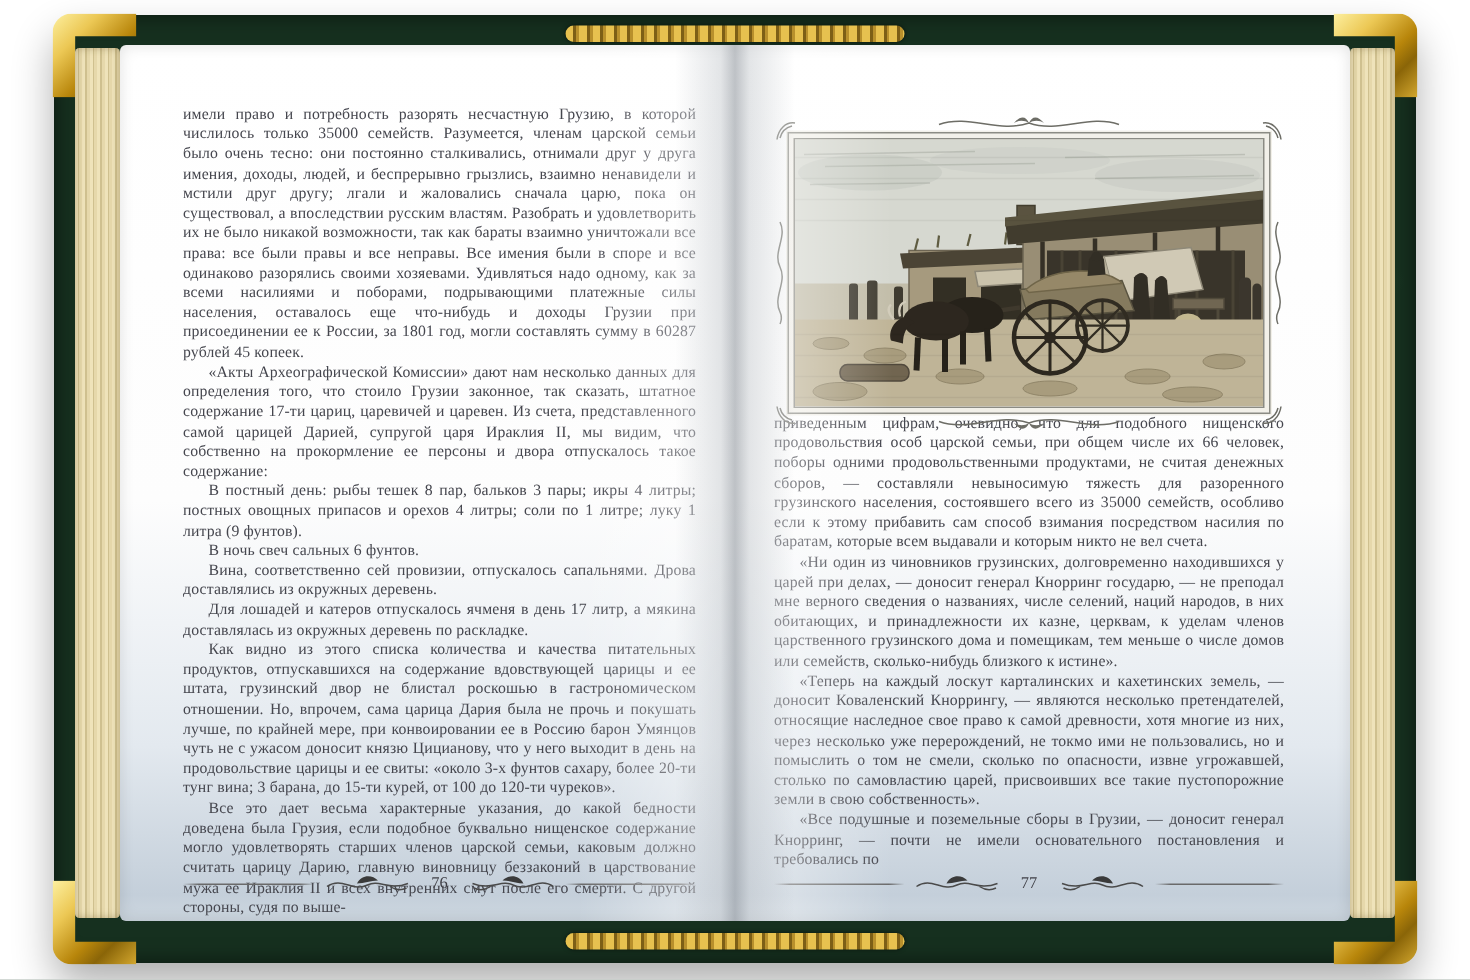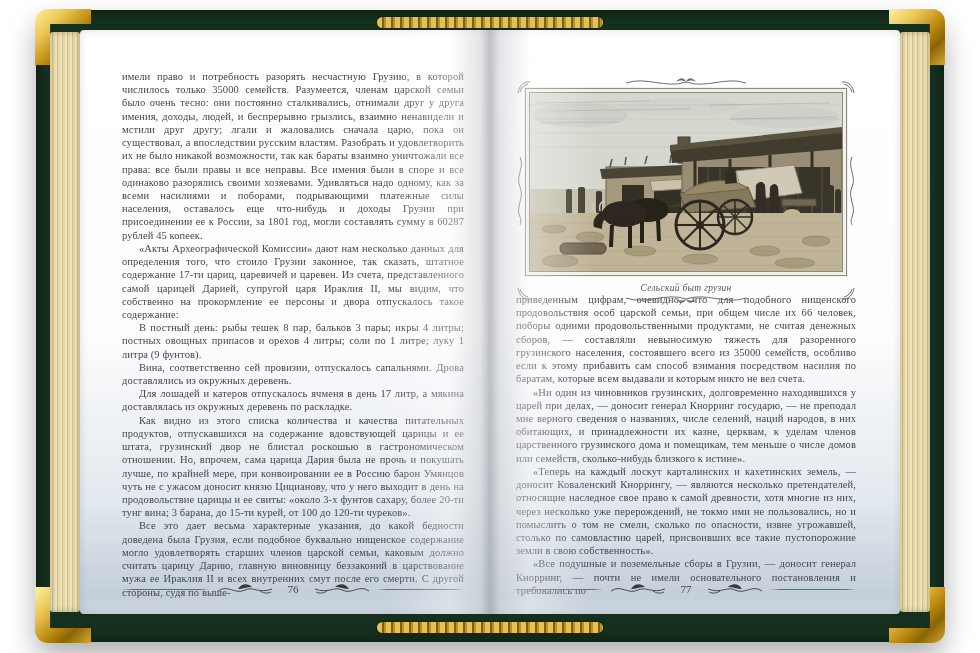--- a/index.html
+++ b/index.html
@@ -87,20 +87,21 @@
     <div class="band tail"></div>
     <div class="fore-edge left"></div>
     <div class="fore-edge right"></div>
 
     <div class="pages">
 
       <div class="page left">
         <p>имели право и потребность разорять несчастную Грузию, в которой числилось только 35000 семейств. Разумеется, членам царской семьи было очень тесно: они постоянно сталкивались, отнимали друг у друга имения, доходы, людей, и беспрерывно грызлись, взаимно ненавидели и мстили друг другу; лгали и жаловались сначала царю, пока он существовал, а впоследствии русским властям. Разобрать и удовлетворить их не было никакой возможности, так как бараты взаимно уничтожали все права: все были правы и все неправы. Все имения были в споре и все одинаково разорялись своими хозяевами. Удивляться надо одному, как за всеми насилиями и поборами, подрывающими платежные силы населения, оставалось еще что-нибудь и доходы Грузии при присоединении ее к России, за 1801 год, могли составлять сумму в 60287 рублей 45 копеек.</p>
         <p class="indent">«Акты Археографической Комиссии» дают нам несколько данных для определения того, что стоило Грузии законное, так сказать, штатное содержание 17-ти цариц, царевичей и царевен. Из счета, представленного самой царицей Дарией, супругой царя Ираклия II, мы видим, что собственно на прокормление ее персоны и двора отпускалось такое содержание:</p>
         <p class="indent">В постный день: рыбы тешек 8 пар, бальков 3 пары; икры 4 литры; постных овощных припасов и орехов 4 литры; соли по 1 литре; луку 1 литра (9 фунтов).</p>
+        <p class="indent">В ночь свеч сальных 6 фунтов.</p>
         <p class="indent">Вина, соответственно сей провизии, отпускалось сапальнями. Дрова доставлялись из окружных деревень.</p>
         <p class="indent">Для лошадей и катеров отпускалось ячменя в день 17 литр, а мякина доставлялась из окружных деревень по раскладке.</p>
         <p class="indent">Как видно из этого списка количества и качества питательных продуктов, отпускавшихся на содержание вдовствующей царицы и ее штата, грузинский двор не блистал роскошью в гастрономическом отношении. Но, впрочем, сама царица Дария была не прочь и покушать лучше, по крайней мере, при конвоировании ее в Россию барон Умянцов чуть не с ужасом доносит князю Цицианову, что у него выходит в день на продовольствие царицы и ее свиты: «около 3-х фунтов сахару, более 20-ти тунг вина; 3 барана, до 15-ти курей, от 100 до 120-ти чуреков».</p>
         <p class="indent">Все это дает весьма характерные указания, до какой бедности доведена была Грузия, если подобное буквально нищенское содержание могло удовлетворять старших членов царской семьи, каковым должно считать царицу Дарию, главную виновницу беззаконий в царствование мужа ее Ираклия II и всех внутренних смут после его смерти. С другой стороны, судя по выше-</p>
         <div class="footer">
           <div class="rule"></div>
           <svg width="58" height="14" viewBox="0 0 58 14">
             <path d="M2 9 C12 2,19 13,29 8 C37 4,43 12,56 7" stroke="#4a4a4a" stroke-width="1" fill="none"></path>
             <path d="M22 7 c3 -6 10 -6 14 -2 c-5 0 -9 2 -14 2z" fill="#3a3a3a"></path>
             <path d="M44 9 c3 2 7 3 11 1" stroke="#4a4a4a" stroke-width="1" fill="none"></path>
@@ -270,21 +271,20 @@
                     <line x1="0" y1="54" x2="312" y2="54"></line>
                   <line x1="0" y1="130" x2="312" y2="130"></line>
                     <line x1="0" y1="144" x2="312" y2="144"></line>
                   <line x1="0" y1="158" x2="312" y2="158"></line>
                     <line x1="0" y1="172" x2="312" y2="172"></line>
                 </g>
                 <rect x="0" y="0" width="312" height="178" fill="#8a7a50" opacity=".07"></rect>
               </svg>
             </div>
           </div>
-          <div class="caption">Сельский быт грузин</div>
         </div>
 
         <p class="after-caption">приведенным цифрам, очевидно, что для подобного нищенского продовольствия особ царской семьи, при общем числе их 66 человек, поборы одними продовольственными продуктами, не считая денежных сборов, — составляли невыносимую тяжесть для разоренного грузинского населения, состоявшего всего из 35000 семейств, особливо если к этому прибавить сам способ взимания посредством насилия по баратам, которые всем выдавали и которым никто не вел счета.</p>
         <p class="indent">«Ни один из чиновников грузинских, долговременно находившихся у царей при делах, — доносит генерал Кнорринг государю, — не преподал мне верного сведения о названиях, числе селений, наций народов, в них обитающих, и принадлежности их казне, церквам, к уделам членов царственного грузинского дома и помещикам, тем меньше о числе домов или семейств, сколько-нибудь близкого к истине».</p>
         <p class="indent">«Теперь на каждый лоскут карталинских и кахетинских земель, — доносит Коваленский Кноррингу, — являются несколько претендателей, относящие наследное свое право к самой древности, хотя многие из них, через несколько уже перерождений, не токмо ими не пользовались, но и помыслить о том не смели, сколько по опасности, извне угрожавшей, столько по самовластию царей, присвоивших все такие пустопорожние земли в свою собственность».</p>
         <p class="indent">«Все подушные и поземельные сборы в Грузии, — доносит генерал Кнорринг, — почти не имели основательного постановления и требовались по</p>
 
         <div class="footer">
           <div class="rule"></div>
           <svg width="58" height="14" viewBox="0 0 58 14">

